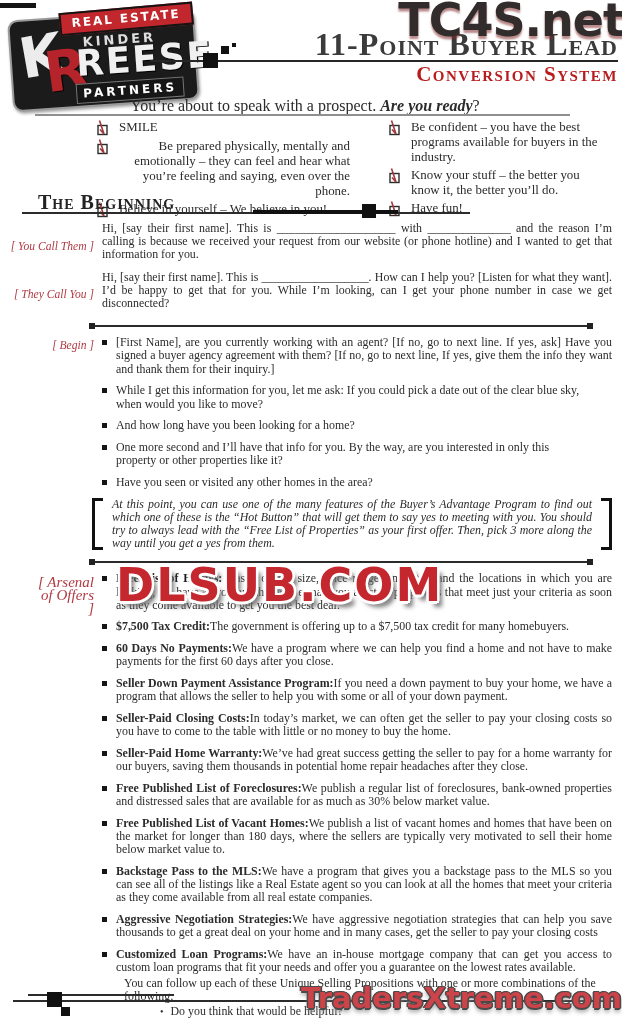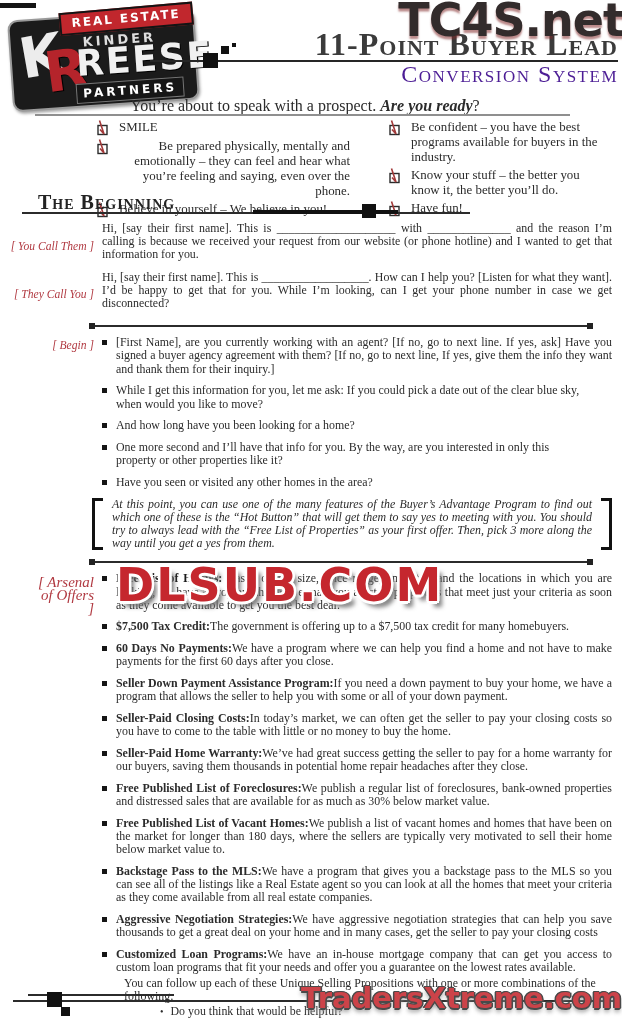--- a/index.html
+++ b/index.html
@@ -19,22 +19,22 @@
   .logo-kinder{position:absolute;left:72px;top:17px;font:bold 13px "DejaVu Sans",sans-serif;color:#dedede;letter-spacing:3px;}
   .logo-reese{position:absolute;left:64px;top:28px;font:bold 36px/36px "DejaVu Sans",sans-serif;color:#f0f0f0;letter-spacing:2px;text-shadow:1px 1px 0 #000;}
   .logo-partners{position:absolute;left:62px;top:66px;background:#161616;border:1px solid #777;
         color:#fff;font:bold 12px/16px "DejaVu Sans",sans-serif;letter-spacing:3px;padding:1px 6px;}
   .hdr-underline{position:absolute;left:150px;top:60px;width:468px;height:2px;background:#262626;}
   .hdr-sq-big{position:absolute;left:203px;top:53px;width:15px;height:15px;background:#111;}
   .hdr-sq-s1{position:absolute;left:221px;top:46px;width:8px;height:8px;background:#111;}
   .hdr-sq-s2{position:absolute;left:232px;top:43px;width:4px;height:4px;background:#111;}
   .title1{position:absolute;right:4px;top:28px;font-weight:bold;font-size:32px;line-height:32px;
         font-variant:small-caps;color:#3b3b3b;letter-spacing:1px;white-space:nowrap;}
-  .title2{position:absolute;right:4px;top:62px;font-weight:normal;font-size:24px;line-height:24px;
-        font-variant:small-caps;color:#4c1d95;letter-spacing:1.5px;white-space:nowrap;}
+  .title2{position:absolute;right:4px;top:62px;font-weight:bold;font-size:21px;line-height:24px;
+        font-variant:small-caps;color:#b91c1c;letter-spacing:1.5px;white-space:nowrap;}
   .wm-top{position:absolute;top:-4px;right:-2px;font:bold 46px/48px "DejaVu Sans",sans-serif;
         color:#332c2c;letter-spacing:-1px;text-shadow:0 3px 2px rgba(130,40,40,.55);white-space:nowrap;}
   .intro{position:absolute;left:35px;top:97px;width:540px;text-align:center;font-size:16px;}
   .intro-rule{position:absolute;left:35px;top:114px;width:535px;height:2px;background:#8f8f8f;}
 
   .checklist{position:absolute;top:120px;left:0;right:0;font-size:12.9px;line-height:15px;}
   .col-left{position:absolute;left:96px;width:254px;text-align:right;}
   .col-right{position:absolute;left:388px;width:218px;}
   .chk{display:flex;margin-bottom:3px;}
   .cbx{flex:none;width:16px;height:17px;margin-right:7px;margin-top:-1px;}

